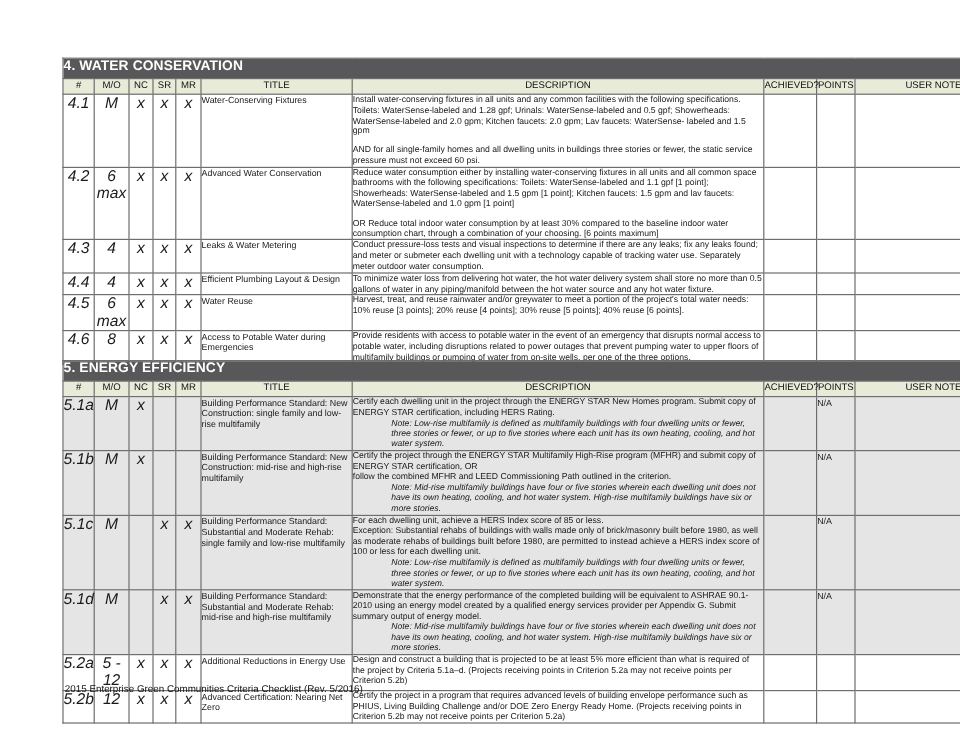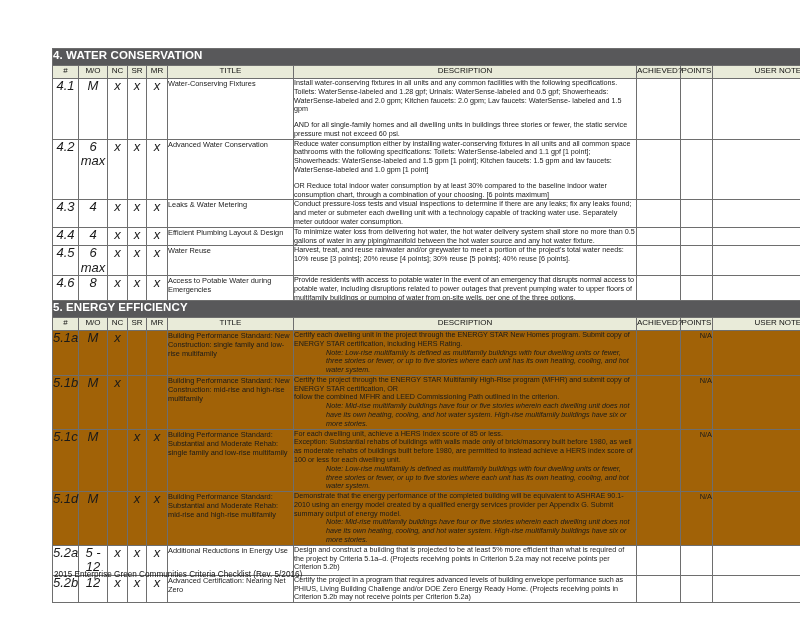--- a/index.html
+++ b/index.html
@@ -81,28 +81,28 @@
     padding: 3px 4px 3px 5px;
     line-height: 1.22;
   }
   td.c-desc {
     font-size: 7.2px;
     padding: 2px 3px 2px 4px;
     line-height: 1.22;
     vertical-align: top;
   }
   td.c-ach, td.c-pts {
-    text-align: right;
+    text-align: left;
     vertical-align: middle;
     font-size: 7.4px;
   }
   td.c-notes { }
 
   
-  tr.shaded td { background: #a16207; }
+  tr.shaded td { background: #e5e5e5; }
 
   .desc-p { margin: 0 0 0 0; }
   .desc-gap { height: 7px; }
   .note { font-style: italic; margin-left: 32px; }
 
   .caption {
     position: absolute;
     left: 54px;
     top: 570px;
     font-size: 8.2px;

